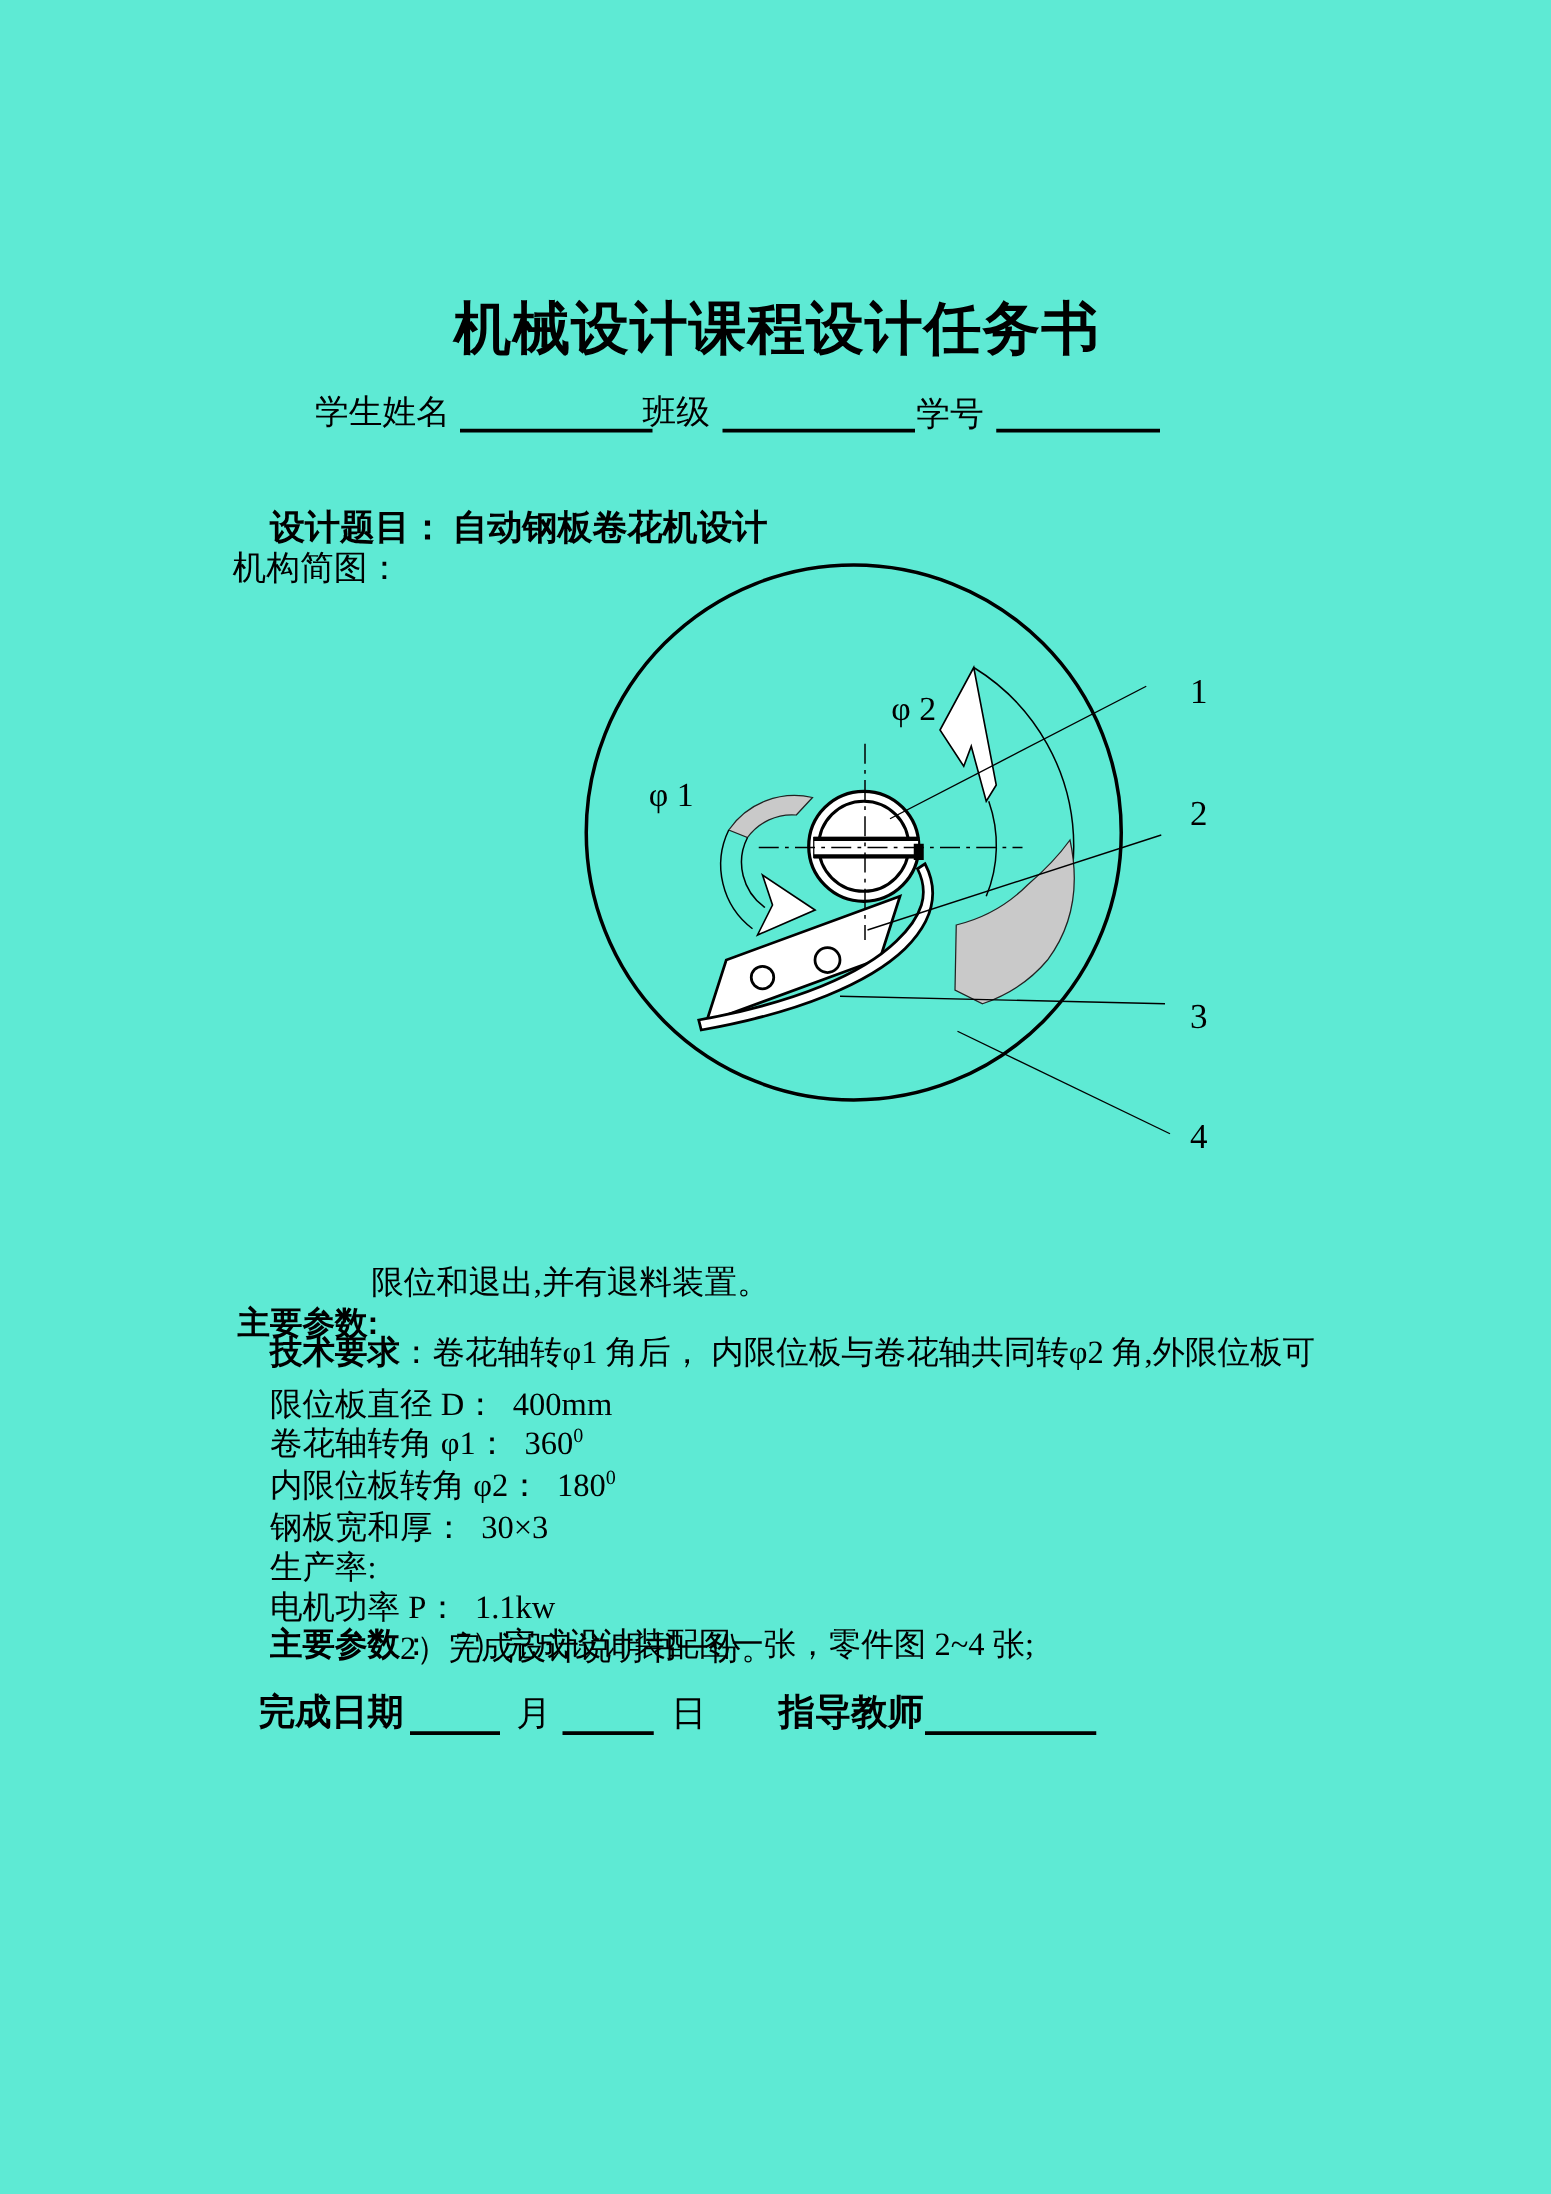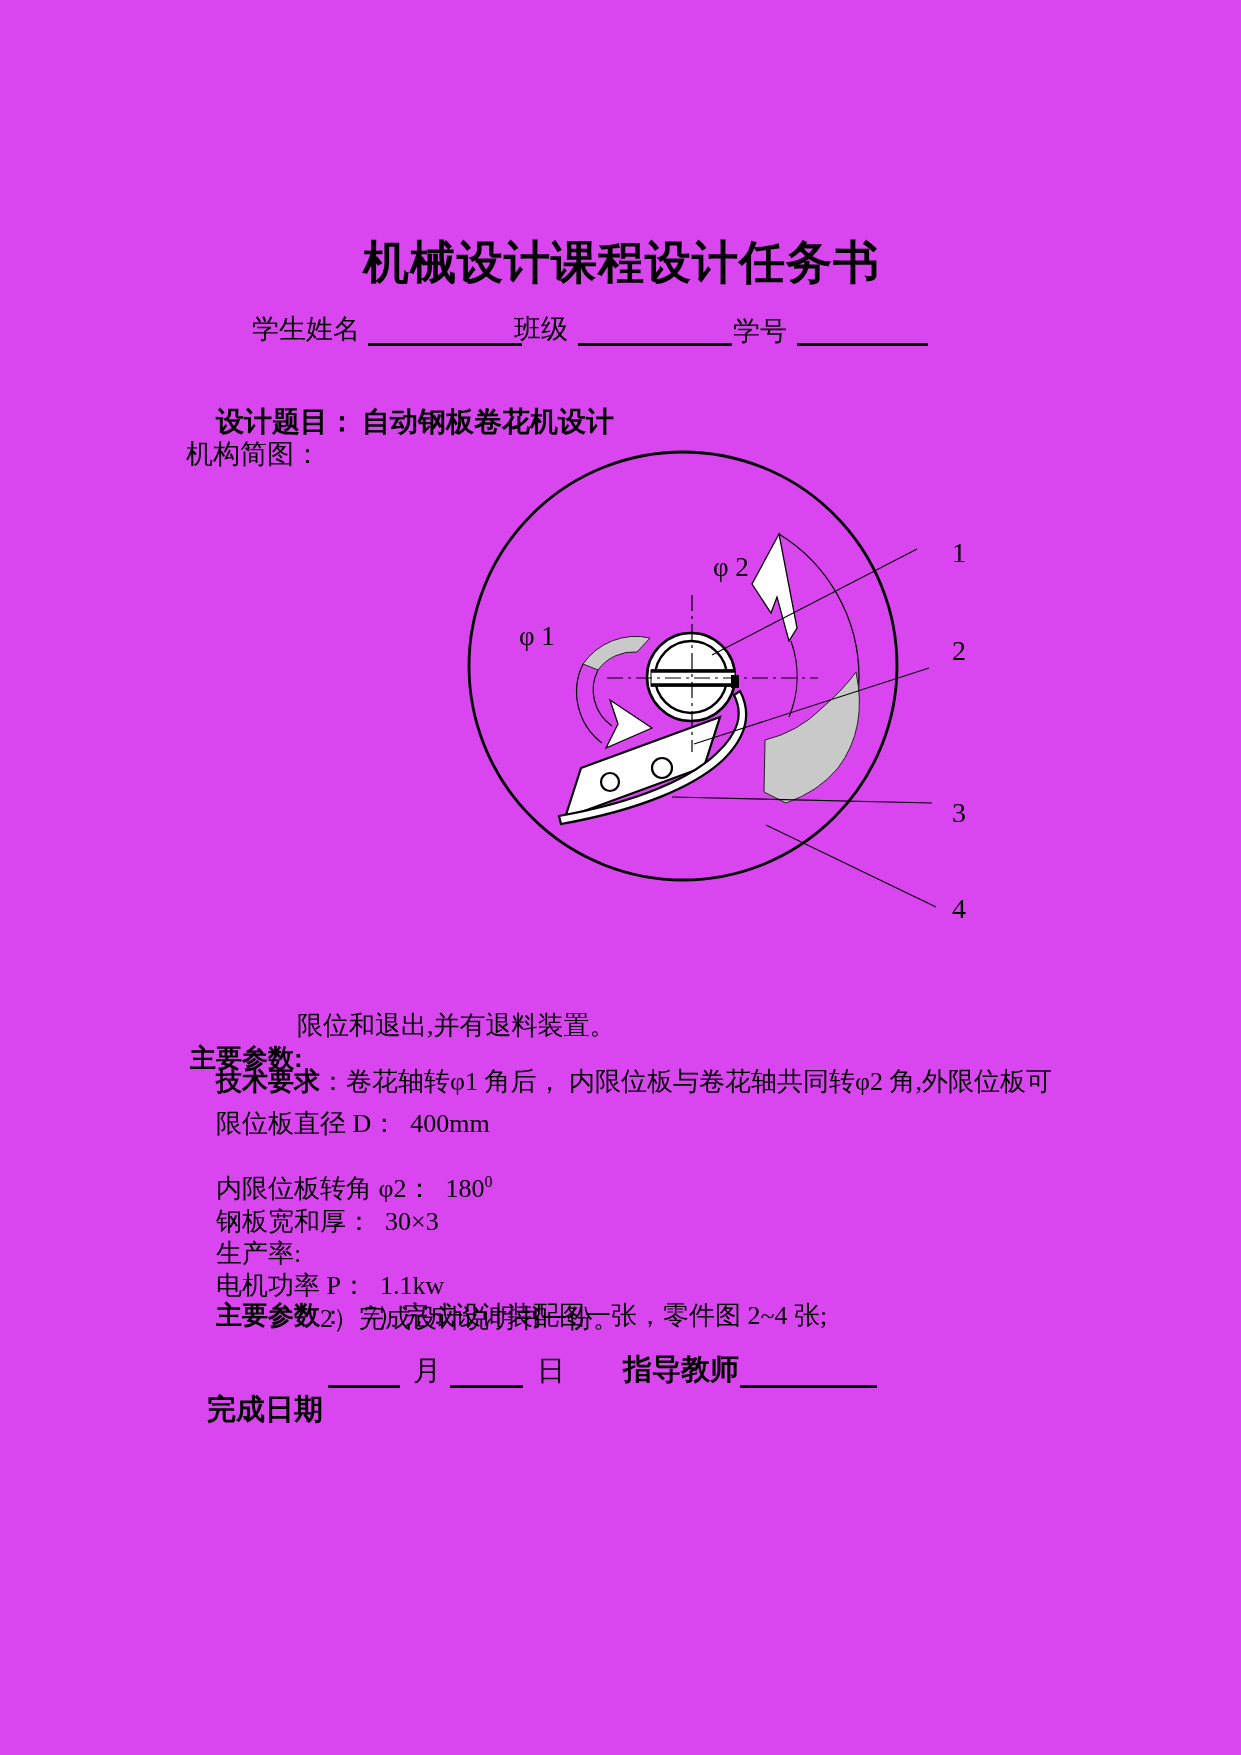--- a/index.html
+++ b/index.html
@@ -1,19 +1,19 @@
 <!DOCTYPE html>
 <html><head>
 <meta charset="utf-8">
 <style>
   html,body{margin:0;padding:0;background:#888;}
   #page{
     position:relative;
     width:1241px;height:1755px;
-    background:#d946ef;
+    background:#5eead4;
     font-family:"Liberation Serif","DejaVu Serif",serif;
     color:#000;
     overflow:hidden;
   }
   .abs{position:absolute;}
   .line{white-space:pre;font-size:26px;line-height:1.15;}
   .hei{font-family:"Liberation Sans","DejaVu Sans",sans-serif;font-weight:700;}
   .title{
     font-size:46px;font-weight:700;letter-spacing:1px;
     font-family:"Liberation Serif","DejaVu Serif",serif;
@@ -97,39 +97,42 @@
   <div class="abs line" style="left:190px;top:1037px;">
     <span class="hei" style="font-size:26px;">技术要求</span><span>：</span><span>卷花轴转φ1 角后， 内限位板与卷花轴共同转φ2 角,外限位板可</span>
   </div>
   <div class="abs line" style="left:297px;top:1011px;">限位和退出,并有退料装置。</div>
 
   <div class="abs line hei" style="left:190px;top:1044px;font-size:26px;">主要参数:</div>
 
   <div class="abs line" style="left:190px;top:1079px;">
     <span>限位板直径 D：</span><span>  400mm</span><sup></sup>
   </div>
+  <div class="abs line" style="left:190px;top:1110px;">
+    <span>卷花轴转角 φ1：</span><span>  360</span><sup>0</sup>
+  </div>
   <div class="abs line" style="left:190px;top:1144px;">
     <span>内限位板转角 φ2：</span><span>  180</span><sup>0</sup>
   </div>
   <div class="abs line" style="left:190px;top:1177px;">
     <span>钢板宽和厚：</span><span>  30×3</span><sup></sup>
   </div>
   <div class="abs line" style="left:190px;top:1209px;">
     <span>生产率:</span><span></span><sup></sup>
   </div>
   <div class="abs line" style="left:190px;top:1241px;">
     <span>电机功率 P：</span><span>  1.1kw</span><sup></sup>
   </div>
 
   <div class="abs line" style="left:190px;top:1271px;">
     <span class="hei" style="font-size:26px;">主要参数</span><span>：</span><span style="margin-left:18px;">7）完成设计装配图一张，零件图 2~4 张;</span>
   </div>
   <div class="abs line" style="left:320px;top:1304px;">2）完成设计说明书一份。</div>
 
-  <div class="abs footer-text hei" style="left:207px;top:1350px;margin-top:40px;">完成日期</div>
+  <div class="abs footer-text hei" style="left:207px;top:1350px;">完成日期</div>
   <div class="abs footer-blank" style="left:328px;top:1353px;width:72px;"></div>
   <div class="abs footer-text" style="left:413px;top:1352px;font-size:28px;">月</div>
   <div class="abs footer-blank" style="left:450px;top:1353px;width:73px;"></div>
   <div class="abs footer-text" style="left:537px;top:1352px;font-size:28px;">日</div>
   <div class="abs footer-text hei" style="left:623px;top:1350px;">指导教师</div>
   <div class="abs footer-blank" style="left:740px;top:1353px;width:137px;"></div>
 
 </div>
 
 </body></html>

